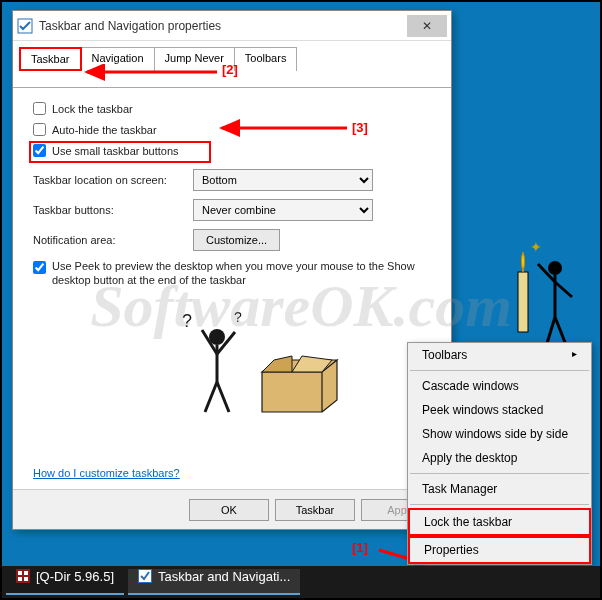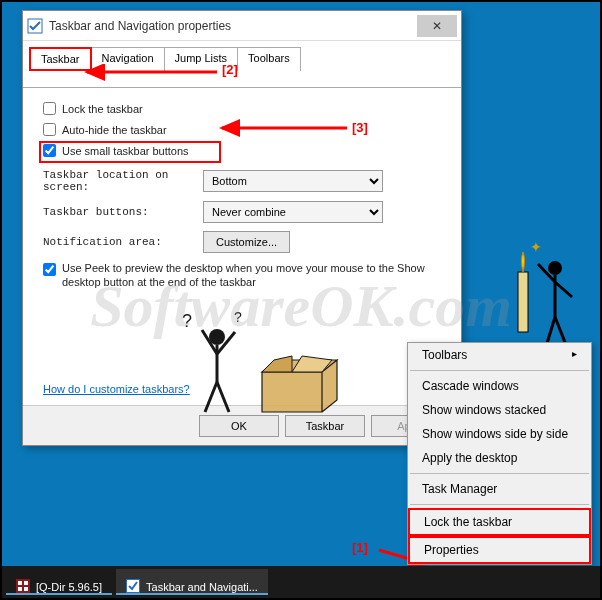--- a/index.html
+++ b/index.html
@@ -1,23 +1,22 @@
 <!DOCTYPE html>
 <html><head>
 <meta charset="utf-8">
 <style>
   * { box-sizing: border-box; margin: 0; padding: 0; font-family: "Segoe UI", Tahoma, sans-serif; }
   body { width: 602px; height: 600px; background: #0a78b8; position: relative; overflow: hidden; border: 2px solid #000; }
 
   
   .dialog {
-    position: absolute; top: 8px; left: 10px; width: 440px; height: 436px;
+    position: absolute; top: 8px; left: 10px; width: 440px; height: 520px;
     background: #fff; border: 1px solid #888;
     box-shadow: 3px 3px 8px rgba(0,0,0,0.3);
-    margin-left: 10px;
   }
   .titlebar {
     height: 30px; background: #fff; display: flex; align-items: center;
     padding: 0 4px; border-bottom: 1px solid #ddd;
   }
   .title-icon { width: 16px; height: 16px; margin-right: 6px; display: inline-flex; }
   .title-icon svg { width: 16px; height: 16px; }
   .titlebar-title { font-size: 12px; color: #333; flex: 1; }
   .close-btn {
     width: 40px; height: 22px; background: #ccc; color: #333;
@@ -29,21 +28,21 @@
   .tab {
     padding: 4px 10px; font-size: 11px; border: 1px solid #aaa;
     border-bottom: none; background: #fff; margin-right: -1px; cursor: pointer;
     position: relative;
   }
   .tab.active { background: #fff; z-index: 2; }
 
   .panel { padding: 14px 20px 10px 20px; font-size: 11px; color: #222; }
   .row { display: flex; align-items: center; margin-bottom: 8px; }
   .chk { width: 13px; height: 13px; margin-right: 6px; }
-  .lbl-field { width: 160px; font-family: Liberation Mono, monospace; }
+  .lbl-field { width: 160px; }
   .select {
     width: 180px; height: 22px; font-size: 11px; border: 1px solid #999;
     background: #f4f4f4; padding: 2px 4px;
   }
   .btn-customize {
     height: 22px; font-size: 11px; border: 1px solid #999;
     background: #e9e9e9; padding: 2px 12px; cursor: pointer;
   }
   .peek-row { display: flex; align-items: flex-start; margin-top: 6px; }
   .peek-row .chk { margin-top: 2px; }
@@ -75,22 +74,22 @@
   .menu-item { padding: 5px 14px; cursor: pointer; }
   .menu-item.arrow-right::after { content: "▸"; float: right; font-size: 10px; }
   .menu-sep { height: 1px; background: #bbb; margin: 3px 2px; }
 
   
   .taskbar {
     position: absolute; bottom: 0; left: 0; right: 0; height: 32px;
     background: #1a1a1a; display: flex; align-items: center; padding: 0 4px;
   }
   .task-item {
-    height: 26px; display: flex; align-items: flex-end; gap: 6px;
-    padding: 0 10px; color: #fff; font-size: 11px; margin-right: 4px;
+    height: 26px; display: flex; align-items: flex-start; gap: 6px;
+    padding: 0 10px; color: #fff; font-size: 13px; margin-right: 4px;
     border-bottom: 2px solid #5aa2d8;
   }
   .task-item.active { background: #333; }
   .task-icon { width: 14px; height: 14px; }
 
   
   .watermark {
     position: absolute; top: 50%; left: 50%; transform: translate(-50%, -40%);
     font-size: 60px; color: rgba(150,150,150,0.25); font-style: italic;
     font-weight: bold; pointer-events: none; white-space: nowrap;
@@ -112,21 +111,21 @@
           <path d="M3 8 L6 11 L13 4" stroke="#2a6fb5" stroke-width="2" fill="none"></path>
         </svg>
     </span>
     <span class="titlebar-title">Taskbar and Navigation properties</span>
     <div class="close-btn">✕</div>
   </div>
 
   <div class="tabs">
     <div class="tab active hl-red">Taskbar</div>
     <div class="tab">Navigation</div>
-    <div class="tab">Jump Lists</div>
+    <div class="tab">Jump Never</div>
     <div class="tab">Toolbars</div>
   </div>
 
   <div class="panel">
     <div class="row">
       <input type="checkbox" class="chk" style="">
       <span>Lock the taskbar</span>
     </div>
     <div class="row">
       <input type="checkbox" class="chk" style="">
@@ -217,21 +216,21 @@
   <line x1="2" y1="10" x2="50" y2="24" stroke="#f00" stroke-width="3" marker-end="url(#ah1)"></line>
 </svg>
 <svg class="arrow" style="top:435px; left:560px; width:30px; height:90px;">
   <line x1="15" y1="5" x2="15" y2="82" stroke="#f00" stroke-width="3" marker-end="url(#ah1)"></line>
 </svg>
 
 <div class="context-menu">
   <div class="menu-item arrow-right">Toolbars</div>
   <div class="menu-sep"></div>
   <div class="menu-item">Cascade windows</div>
-  <div class="menu-item">Show windows stacked</div>
+  <div class="menu-item">Peek windows stacked</div>
   <div class="menu-item">Show windows side by side</div>
   <div class="menu-item">Apply the desktop</div>
   <div class="menu-sep"></div>
   <div class="menu-item">Task Manager</div>
   <div class="menu-sep"></div>
   <div class="menu-item hl-red">Lock the taskbar</div>
   <div class="menu-item hl-red">Properties</div>
 </div>
 
 <div class="watermark">SoftwareOK.com</div>

